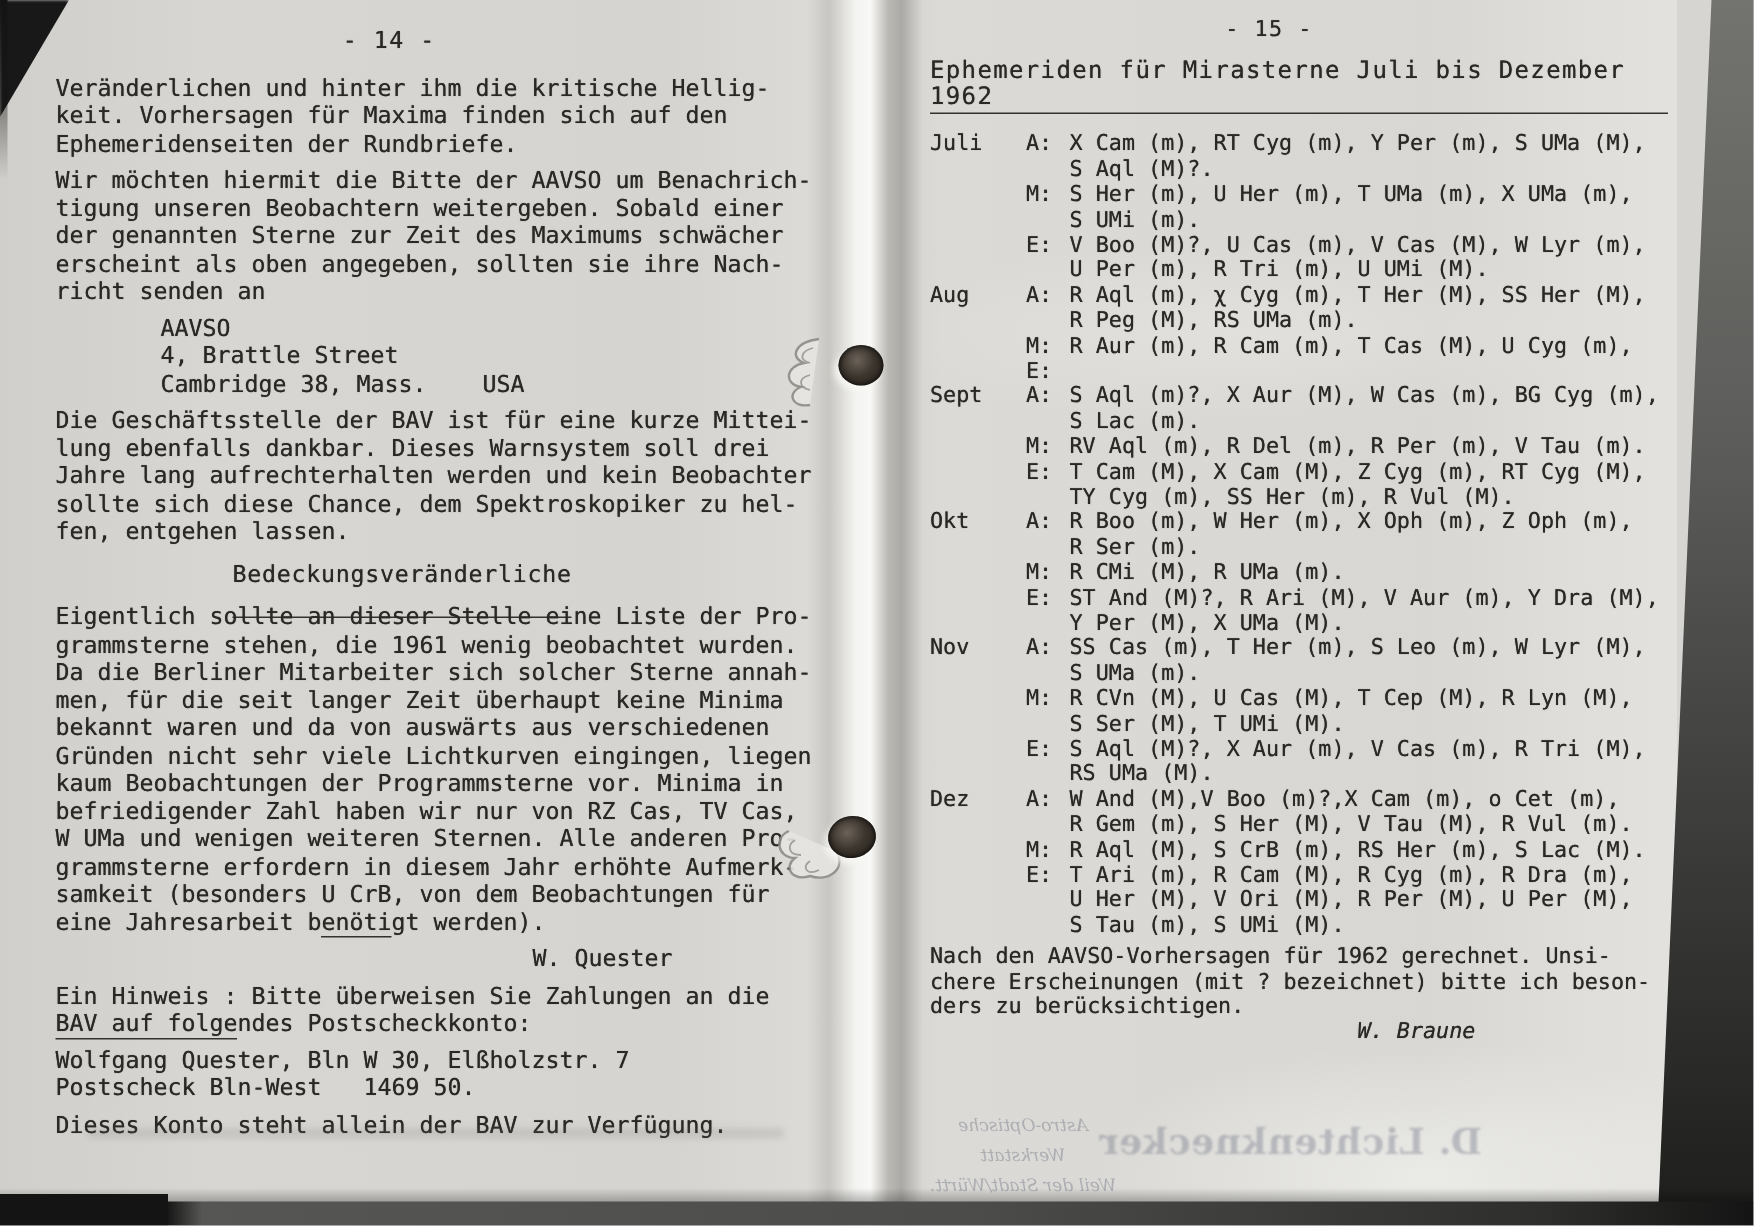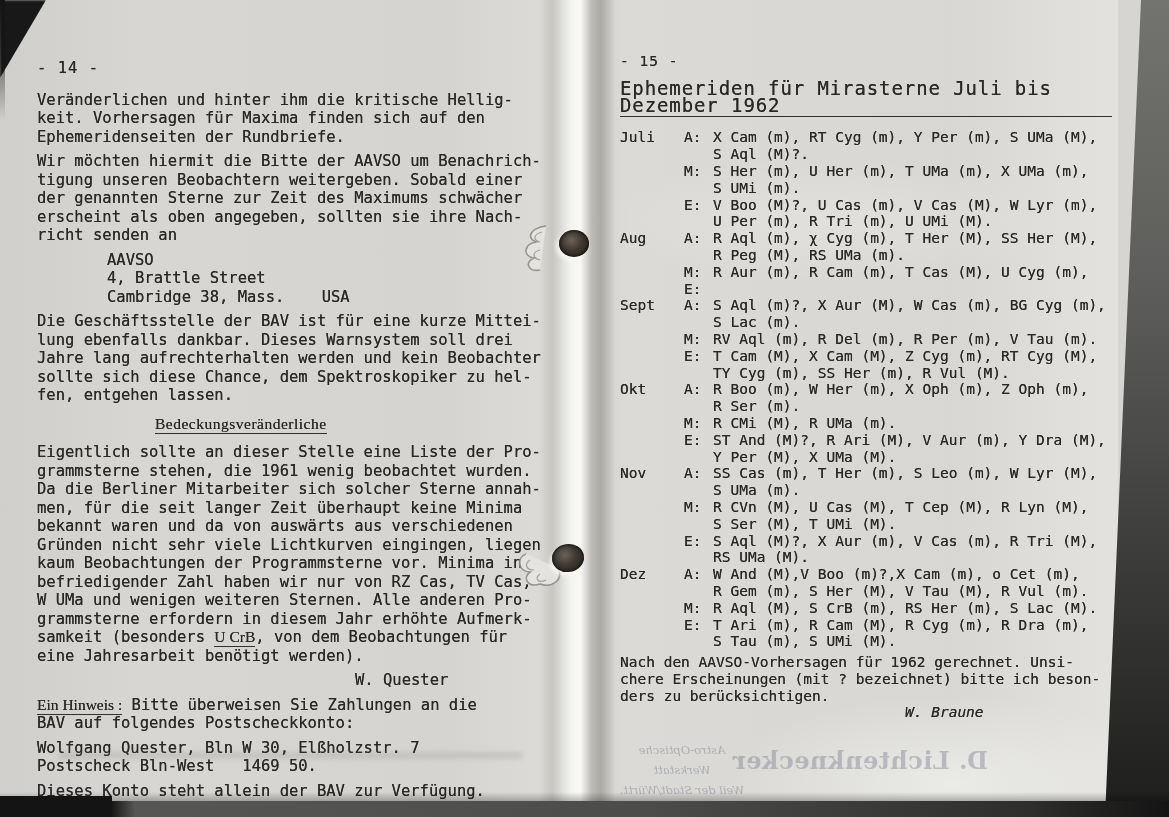--- a/index.html
+++ b/index.html
@@ -22,29 +22,29 @@
       rgba(145,143,137,.45) 60%,rgba(95,93,88,.40) 70%,
       rgba(200,199,195,.18) 86%,rgba(215,214,210,0) 100%);}
 
   
   .content-left{position:absolute;left:37px;top:18px;width:535px;
     font-size:15.5px;line-height:18.5px;
     text-shadow:0 0 .5px rgba(42,40,36,.85);}
   .content-right{position:absolute;left:620px;top:12px;width:492px;
     font-size:14.5px;line-height:16.8px;
     text-shadow:0 0 .5px rgba(42,40,36,.85);}
-  .pagenum{text-align:left;letter-spacing:1px;margin-bottom:13px;margin-top:41px;}
+  .pagenum{text-align:center;letter-spacing:1px;margin-bottom:13px;}
   .pagenum.pl{padding-right:90px;}
   .pagenum.pr{padding-right:40px;margin-bottom:9px;}
   .t{white-space:pre-wrap;margin:0 0 6px 0;}
   .addr{margin-left:70px;}
   .sig{margin:0 0 6px 318px;}
   .heading{margin:10px 0 10px 118px;font-size:inherit;font-weight:normal;letter-spacing:.5px;}
-  .u{border-bottom:1.5px solid rgba(42,40,36,.95);padding-bottom:1px;font-family:Liberation Serif, serif;}
-  .title{margin:10px 0 12px 0;font-weight:normal;font-size:19px;letter-spacing:.9px;
+  .u{border-bottom:1.5px solid rgba(42,40,36,.95);padding-bottom:19px;}
+  .title{margin:10px 0 12px 0;font-weight:normal;font-size:16px;letter-spacing:.9px;
     border-bottom:1.5px solid rgba(42,40,36,.95);padding-bottom:3px;}
   .eph-row{display:flex;}
   .eph-m{width:64px;flex:none;}
   .eph-l{width:29px;flex:none;}
   .eph-t{white-space:pre;flex:1;}
   .foot{margin-top:4px;margin-bottom:0;}
   .sig2{margin:0 0 0 285px;font-style:italic;}
 
   
   .corner-tl{position:absolute;left:0;top:0;width:46px;height:78px;background:#181818;
@@ -277,20 +277,25 @@
           <span class="eph-t">R Aql (M), S CrB (m), RS Her (m), S Lac (M).</span>
         </div>
         <div class="eph-row">
           <span class="eph-m"></span>
           <span class="eph-l">E:</span>
           <span class="eph-t">T Ari (m), R Cam (M), R Cyg (m), R Dra (m),</span>
         </div>
         <div class="eph-row">
           <span class="eph-m"></span>
           <span class="eph-l"></span>
+          <span class="eph-t">U Her (M), V Ori (M), R Per (M), U Per (M),</span>
+        </div>
+        <div class="eph-row">
+          <span class="eph-m"></span>
+          <span class="eph-l"></span>
           <span class="eph-t">S Tau (m), S UMi (M).</span>
         </div>
       </div>
     <p class="t foot">Nach den AAVSO-Vorhersagen für 1962 gerechnet. Unsi-
 chere Erscheinungen (mit ? bezeichnet) bitte ich beson-
 ders zu berücksichtigen.</p>
     <p class="sig2">W. Braune</p>
   </div>
 
   <div class="smudge"></div>

